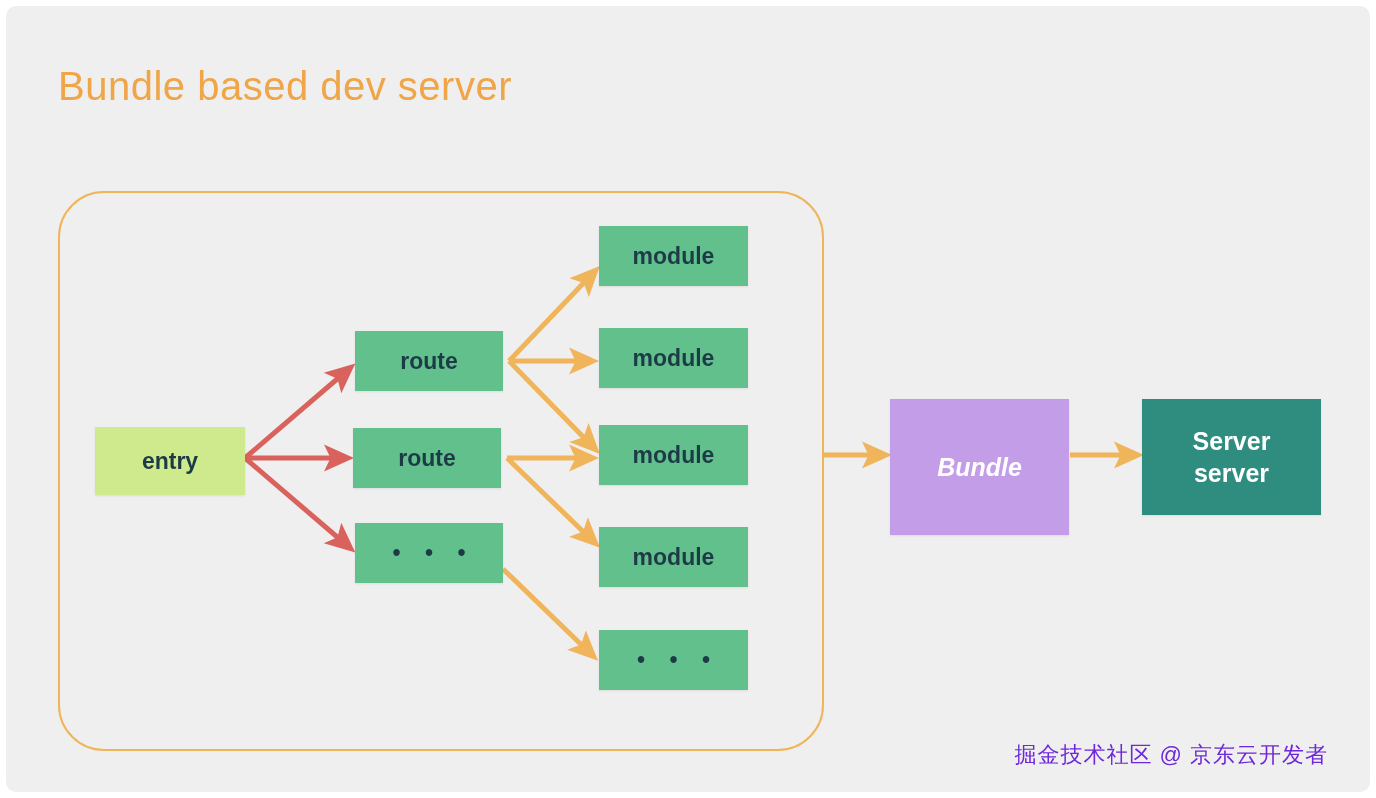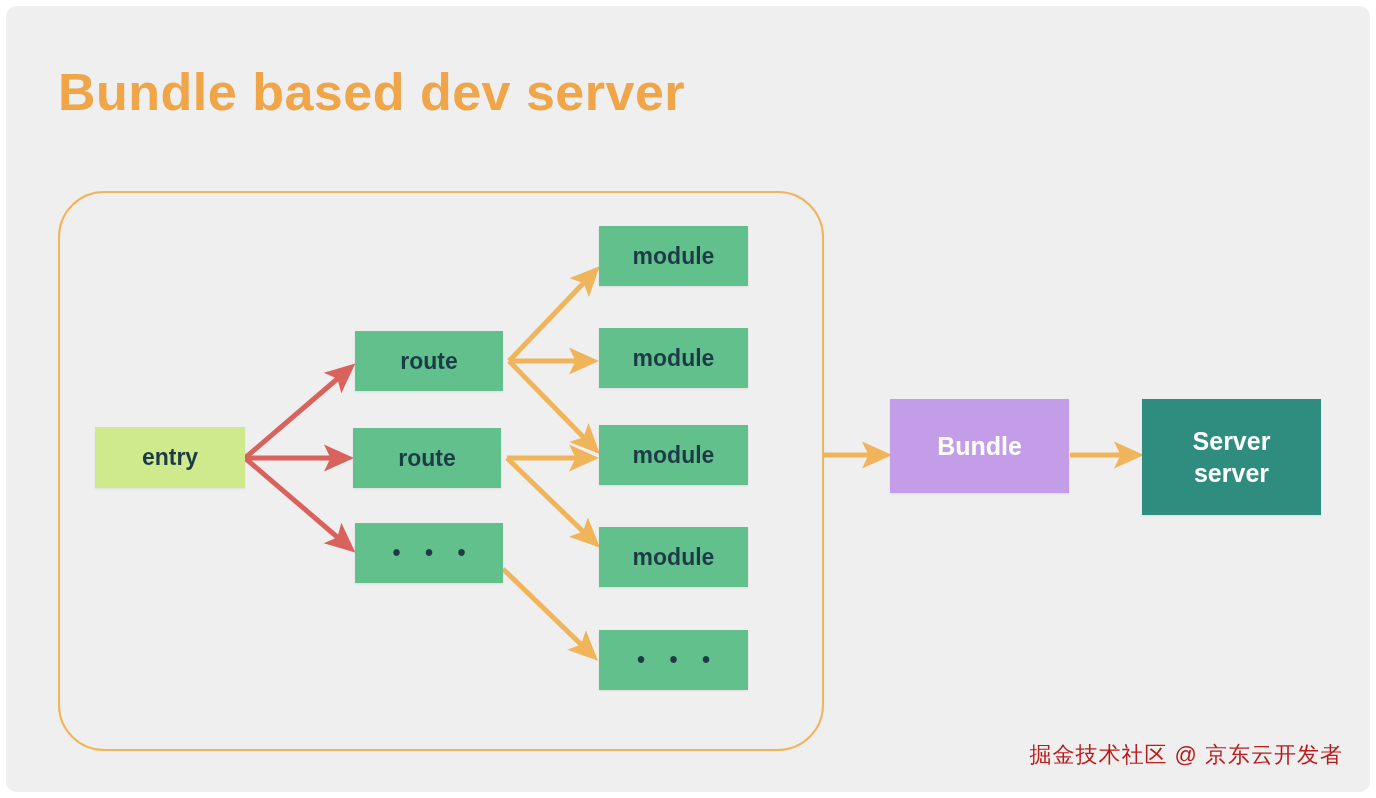--- a/index.html
+++ b/index.html
@@ -20,24 +20,24 @@
     width: 1364px;
     height: 786px;
     background: #efefef;
     border-radius: 10px;
     overflow: hidden;
   }
   #title {
     position: absolute;
     left: 52px;
     top: 58px;
-    font-size: 52px;
+    font-size: 40px;
     line-height: 1.1;
     color: #efa548;
-    font-weight: 700;
+    font-weight: 400;
     letter-spacing: 0.5px;
     white-space: nowrap;
   }
   #group-box {
     position: absolute;
     left: 52px;
     top: 185px;
     width: 766px;
     height: 560px;
     border: 2.5px solid #f0b45a;
@@ -88,24 +88,24 @@
   #arrows {
     position: absolute;
     left: 0;
     top: 0;
     width: 1364px;
     height: 786px;
     pointer-events: none;
   }
   #watermark {
     position: absolute;
-    right: 27px;
+    right: 42px;
     bottom: 22px;
     font-size: 22px;
-    color: #b91c1c;
+    color: #6d28d9;
     letter-spacing: 1px;
     white-space: nowrap;
   }
 </style>
 </head>
 <body>
 
 <div id="canvas">
 
   <div id="title">Bundle based dev server</div>
@@ -138,21 +138,21 @@
 
     <line x1="501" y1="452" x2="589" y2="537" stroke="#f0b45a" stroke-width="5" marker-end="url(#head-orange)"></line>
 
     <line x1="497" y1="563" x2="587" y2="650" stroke="#f0b45a" stroke-width="5" marker-end="url(#head-orange)"></line>
 
     <line x1="818" y1="449" x2="879" y2="449" stroke="#f0b45a" stroke-width="5" marker-end="url(#head-orange)"></line>
 
     <line x1="1064" y1="449" x2="1131" y2="449" stroke="#f0b45a" stroke-width="5" marker-end="url(#head-orange)"></line>
   </svg>
 
-  <div class="node node-entry" style="left:89px; top:421px; width:150px; height:61px;">
+  <div class="node node-entry" style="left:89px; top:421px; width:150px; height:68px;">
     <span>entry</span>
   </div>
 
   <div class="node node-green" style="left:349px; top:325px; width:148px; height:60px;">
     <span>route</span>
   </div>
 
   <div class="node node-green" style="left:347px; top:422px; width:148px; height:60px;">
     <span>route</span>
   </div>
@@ -174,21 +174,21 @@
   </div>
 
   <div class="node node-green" style="left:593px; top:521px; width:149px; height:60px;">
     <span>module</span>
   </div>
 
   <div class="node node-green" style="left:593px; top:624px; width:149px; height:60px;">
     <span class="dots">• • •</span>
   </div>
 
-  <div class="node node-bundle" style="left:884px; top:393px; width:179px; height:94px;">
+  <div class="node node-bundle" style="left:884px; top:393px; width:179px; height:136px;font-style:italic;">
     <span>Bundle</span>
   </div>
 
   <div class="node node-server" style="left:1136px; top:393px; width:179px; height:116px; flex-direction:column;">
     <span>Server</span>
     <span>server</span>
   </div>
 
   <div id="watermark">掘金技术社区 @ 京东云开发者</div>
 

